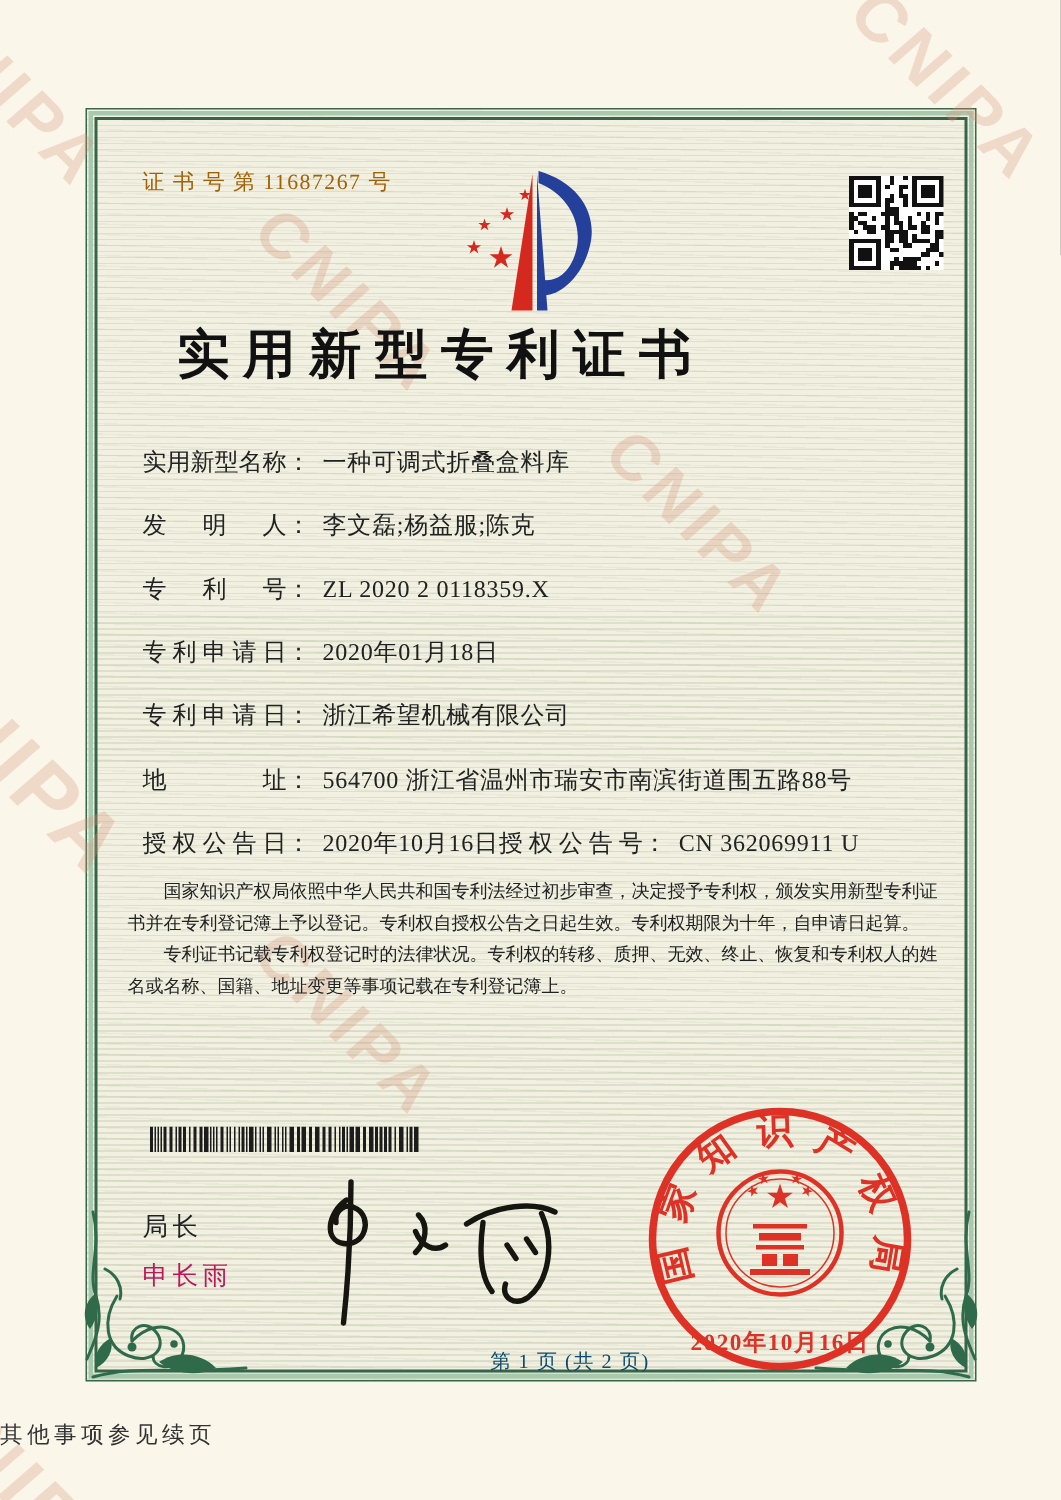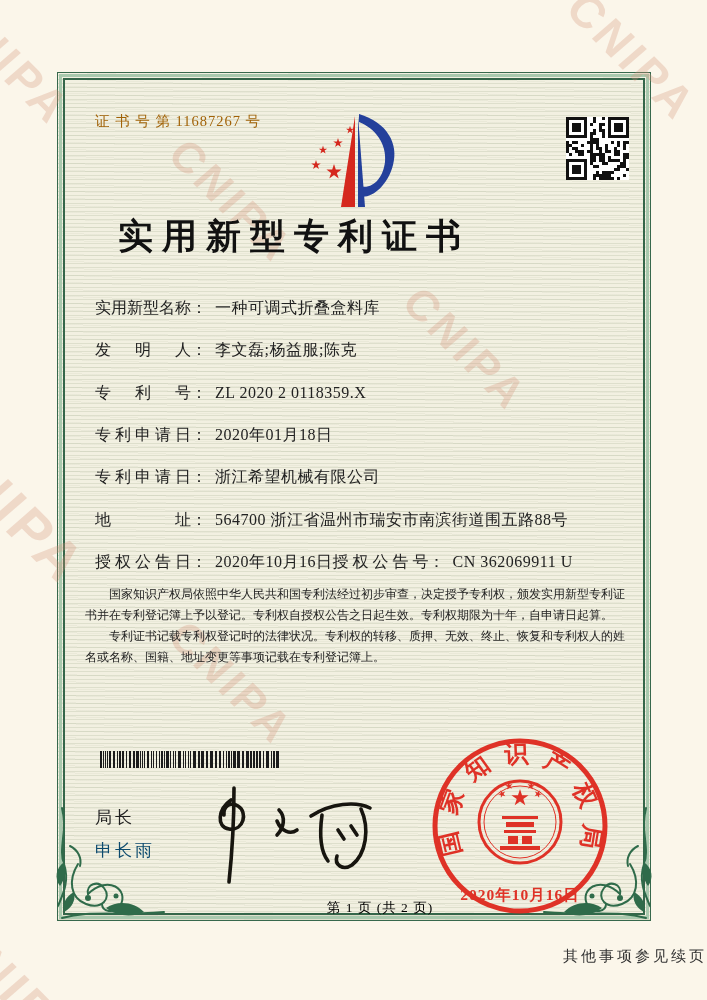--- a/index.html
+++ b/index.html
@@ -35,25 +35,25 @@
   .title{left:57px;width:474px;top:213px;text-align:center;font-size:35px;font-weight:bold;letter-spacing:9px;color:#111;}
   .field{left:95px;font-size:16px;color:#222;white-space:nowrap;}
   .flabel{display:inline-block;width:96px;text-align:justify;text-align-last:justify;vertical-align:top;}
   .colon{display:inline-block;margin-right:8px;}
   .fvalue{letter-spacing:0.5px;}
   .grant2{}
   .paras{left:85px;top:584px;width:540px;font-size:12px;line-height:1.74;color:#222;text-align:justify;}
   .paras p{margin:0;text-indent:2em;}
   .barcode{left:100px;top:751px;width:185px;height:17px;}
   .sig-title{left:95px;top:806px;font-size:17px;letter-spacing:3px;color:#222;}
-  .sig-name{left:95px;top:839px;font-size:17px;letter-spacing:3px;color:#0c4a6e;}
+  .sig-name{left:95px;top:839px;font-size:17px;letter-spacing:3px;color:#be185d;}
   .signature{left:193px;top:782px;}
   .seal{left:430px;top:736px;mix-blend-mode:multiply;opacity:0.93;}
-  .pagenum{left:57px;width:646px;top:899px;text-align:center;font-size:13.5px;letter-spacing:1px;color:#000000;}
-  .footnote{left:0;width:707px;top:947px;text-align:right;font-size:15px;letter-spacing:3px;color:#333;}
+  .pagenum{left:57px;width:646px;top:899px;text-align:center;font-size:13.5px;letter-spacing:1px;color:#0c4a6e;}
+  .footnote{left:0;width:707px;top:947px;text-align:left;font-size:15px;letter-spacing:3px;color:#333;}
   .logo{left:293px;top:110px;}
   .qr{left:566px;top:117px;width:63px;height:63px;}
 </style>
 </head>
 <body>
 
 <div class="page">
 
   <div class="frame"></div>
 

